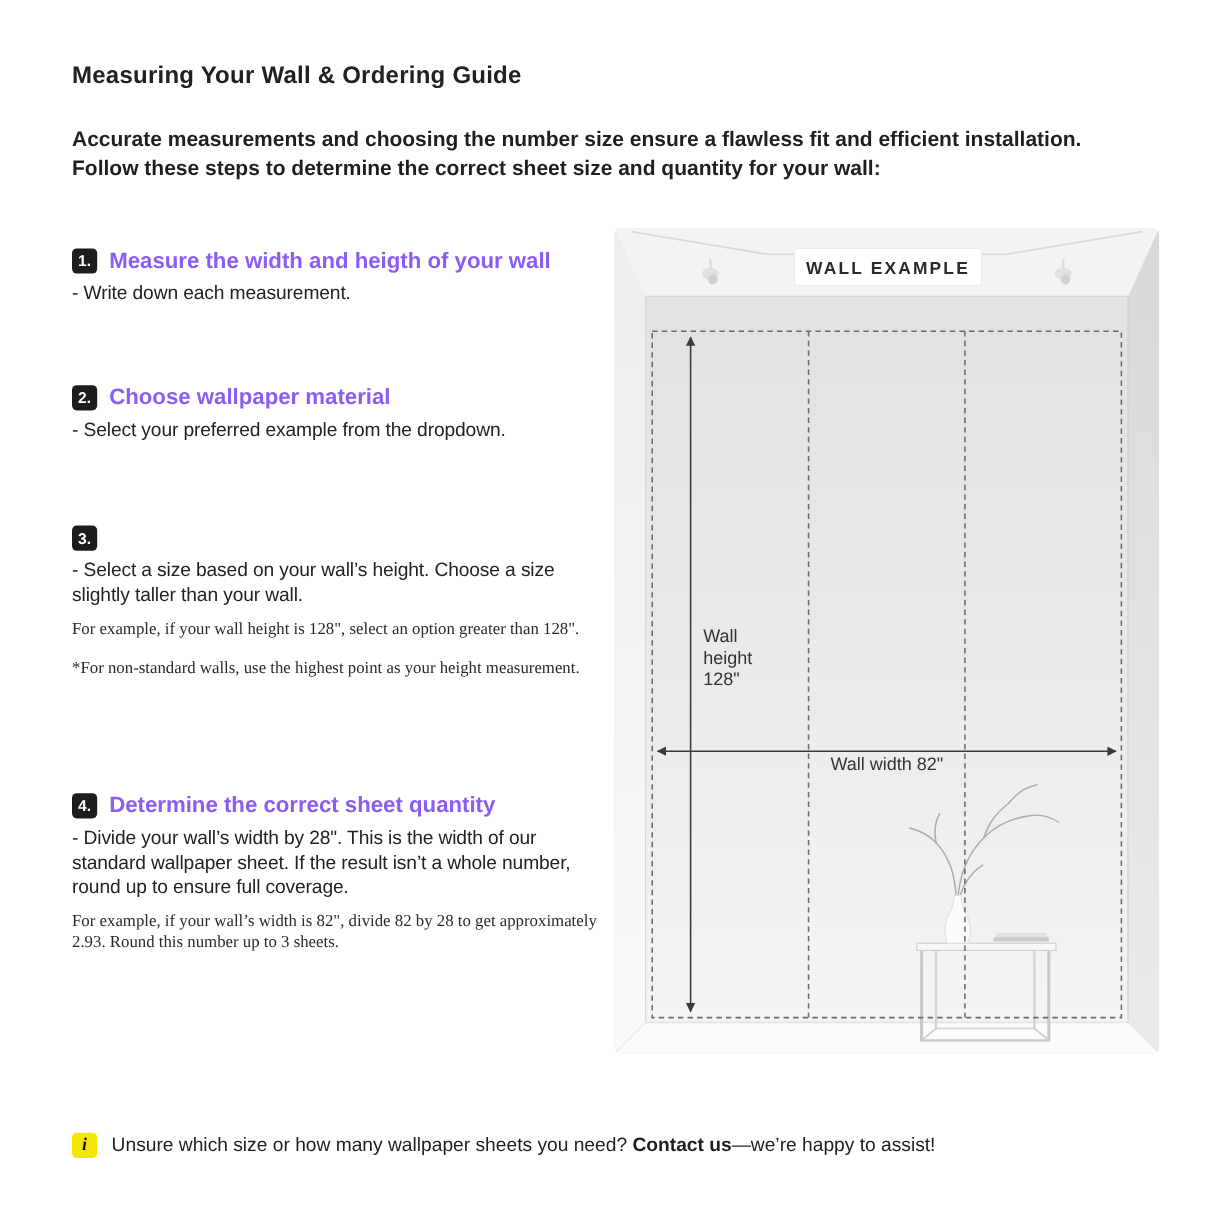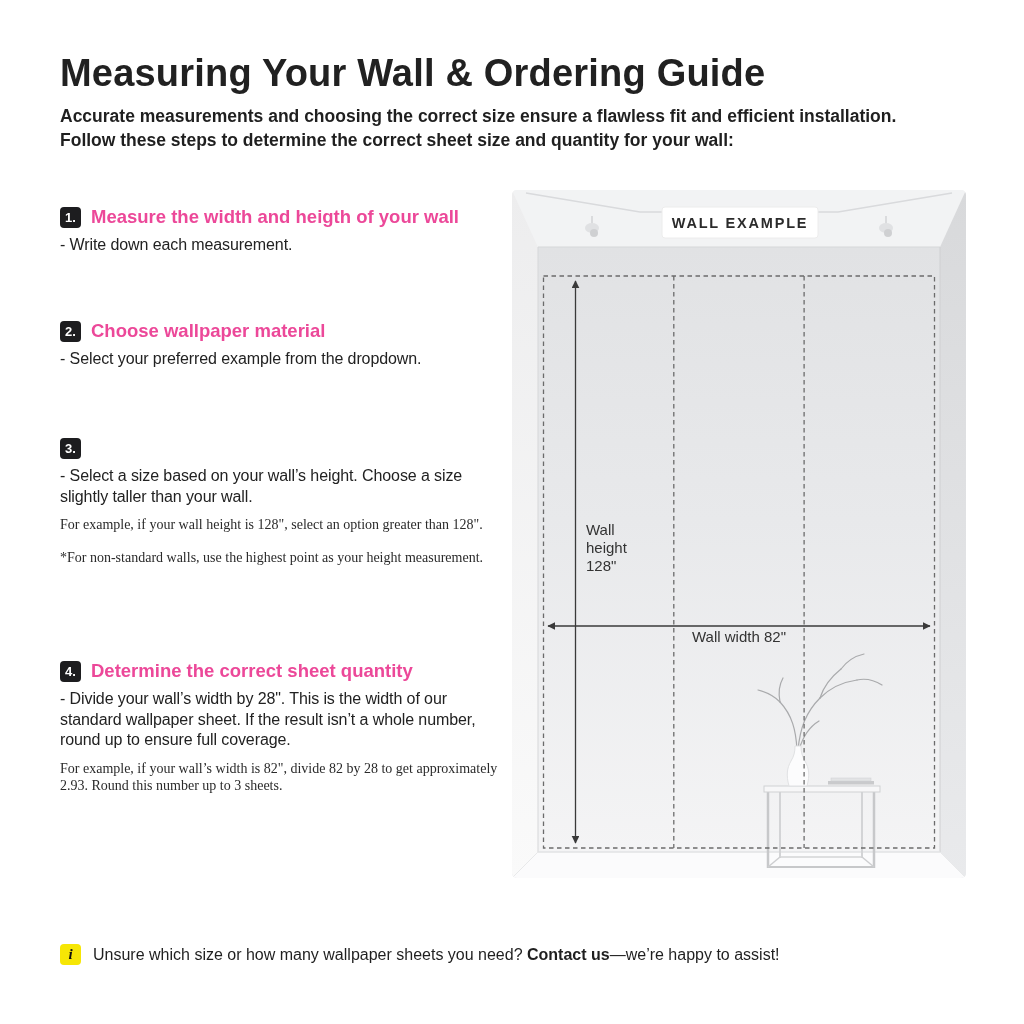--- a/index.html
+++ b/index.html
@@ -3,38 +3,38 @@
 <meta charset="utf-8">
 <style>
   * { margin:0; padding:0; box-sizing:border-box; }
   html,body { width:1024px; height:1024px; }
   body {
     position:relative; background:#ffffff; overflow:hidden;
     font-family:"Liberation Sans", sans-serif; color:#212121;
   }
   .title {
     position:absolute; left:60px; top:52px;
-    font-size:38px; font-weight:700; letter-spacing:.2px; color:#212121;
+    font-size:20px; font-weight:700; letter-spacing:.2px; color:#212121;
     white-space:nowrap;
   }
   .intro {
     position:absolute; left:60px; top:104px;
     font-size:17.5px; font-weight:700; line-height:24px; color:#1f1f1f;
   }
   .intro div { white-space:nowrap; }
   .step { position:absolute; left:60px; width:442px; }
   .step-1 { top:206px; } .step-2 { top:320px; }
   .step-3 { top:438px; } .step-4 { top:660px; }
   .step-head { display:flex; align-items:center; gap:10px; }
   .num-badge {
     flex:0 0 auto; width:21px; height:21px; border-radius:4px;
     background:#1d1d1f; color:#ffffff; font-size:13px; font-weight:700;
     display:flex; align-items:center; justify-content:center;
   }
-  .step-title { font-size:18.5px; font-weight:700; color:#ec4899; white-space:nowrap; }
+  .step-title { font-size:18.5px; font-weight:700; color:#8b5cf6; white-space:nowrap; }
   .step-body { margin-top:7px; font-size:16px; line-height:20.5px; color:#222222; letter-spacing:-0.1px; }
   .step-note { margin-top:9px; font-size:14px; line-height:17px; color:#2a2a2a;font-family:Liberation Serif, serif; }
   .note-gap  { margin-top:16px; }
   .photo {
     position:absolute; left:512px; top:190px; width:454px; height:688px;
     border-radius:5px; overflow:hidden; background:#f0f1f2;
   }
   .footer {
     position:absolute; left:60px; top:944px;
     display:flex; align-items:center; gap:12px;
@@ -48,21 +48,21 @@
   }
   .contact { font-weight:700;margin-top:33px; }
   svg text { font-family:"Liberation Sans", sans-serif; }
 </style>
 </head>
 <body>
 
 <h1 class="title">Measuring Your Wall &amp; Ordering Guide</h1>
 
 <div class="intro">
-  <div>Accurate measurements and choosing the correct size ensure a flawless fit and efficient installation.</div>
+  <div>Accurate measurements and choosing the number size ensure a flawless fit and efficient installation.</div>
   <div>Follow these steps to determine the correct sheet size and quantity for your wall:</div>
 </div>
 
 <div class="step step-1">
   <div class="step-head">
     <span class="num-badge">1.</span>
     <span class="step-title">Measure the width and heigth of your wall</span>
   </div>
   <p class="step-body">- Write down each measurement.</p>
 </div>

